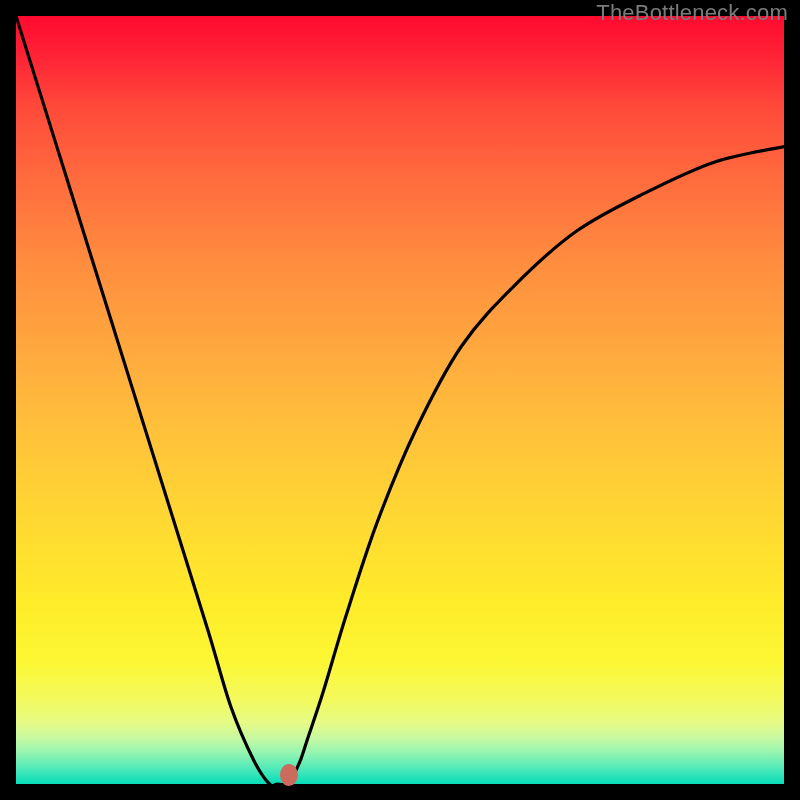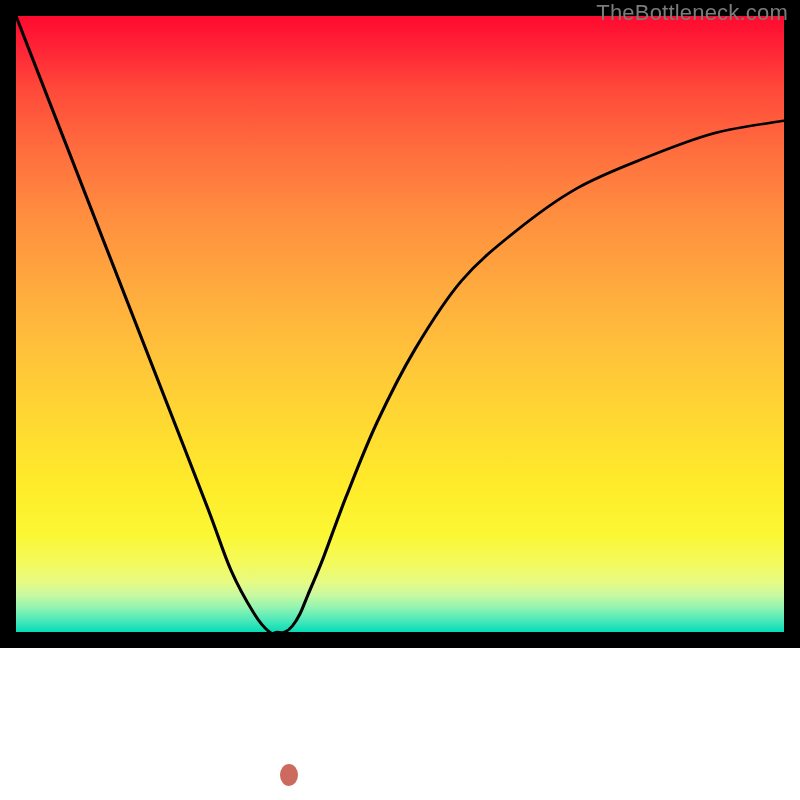--- a/index.html
+++ b/index.html
@@ -1,20 +1,20 @@
 <!DOCTYPE html>
 <html><head>
 <meta charset="utf-8">
 <style>
   * { margin: 0; padding: 0; box-sizing: border-box; }
   html, body { width: 800px; height: 800px; overflow: hidden; background: #fff; }
   .container {
     position: relative;
     width: 800px;
-    height: 648px;
+    height: 800px;
     border: 16px solid #000;
   }
   .plot-area {
     position: absolute;
     inset: 0;
     background: linear-gradient(to bottom,
       #ff0a2f 0%,
       #ff2236 5%,
       #ff4a3a 12%,
       #ff6e3e 22%,

